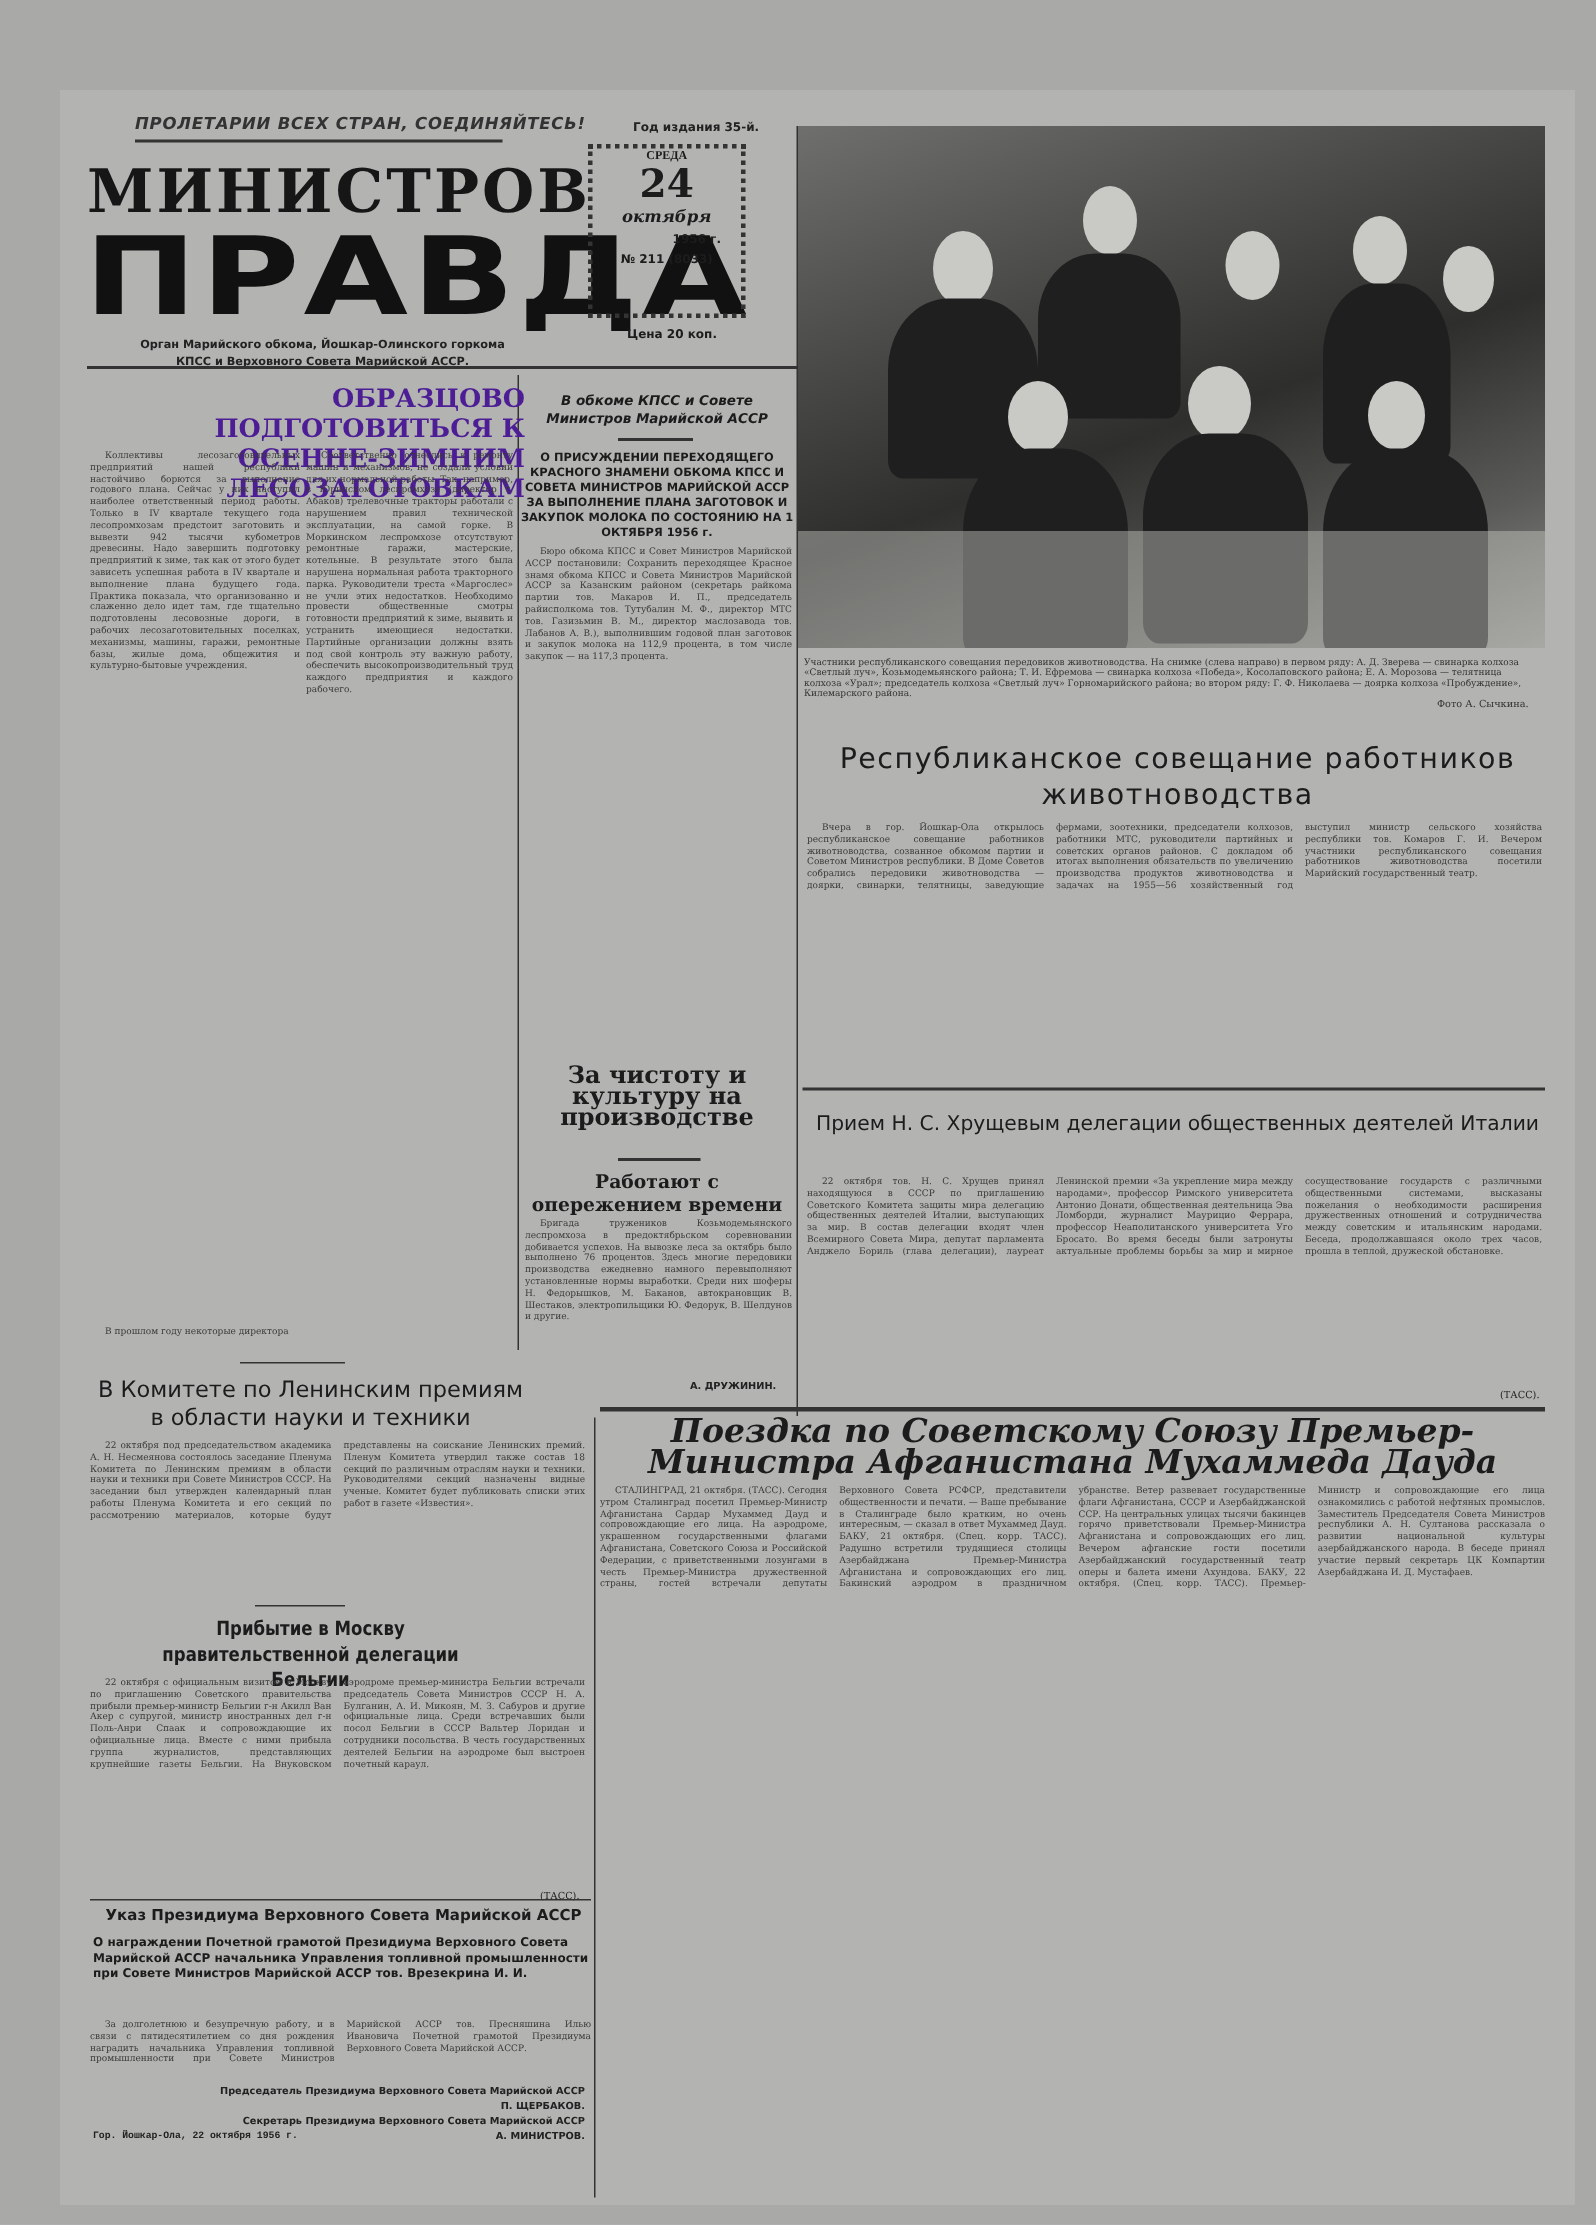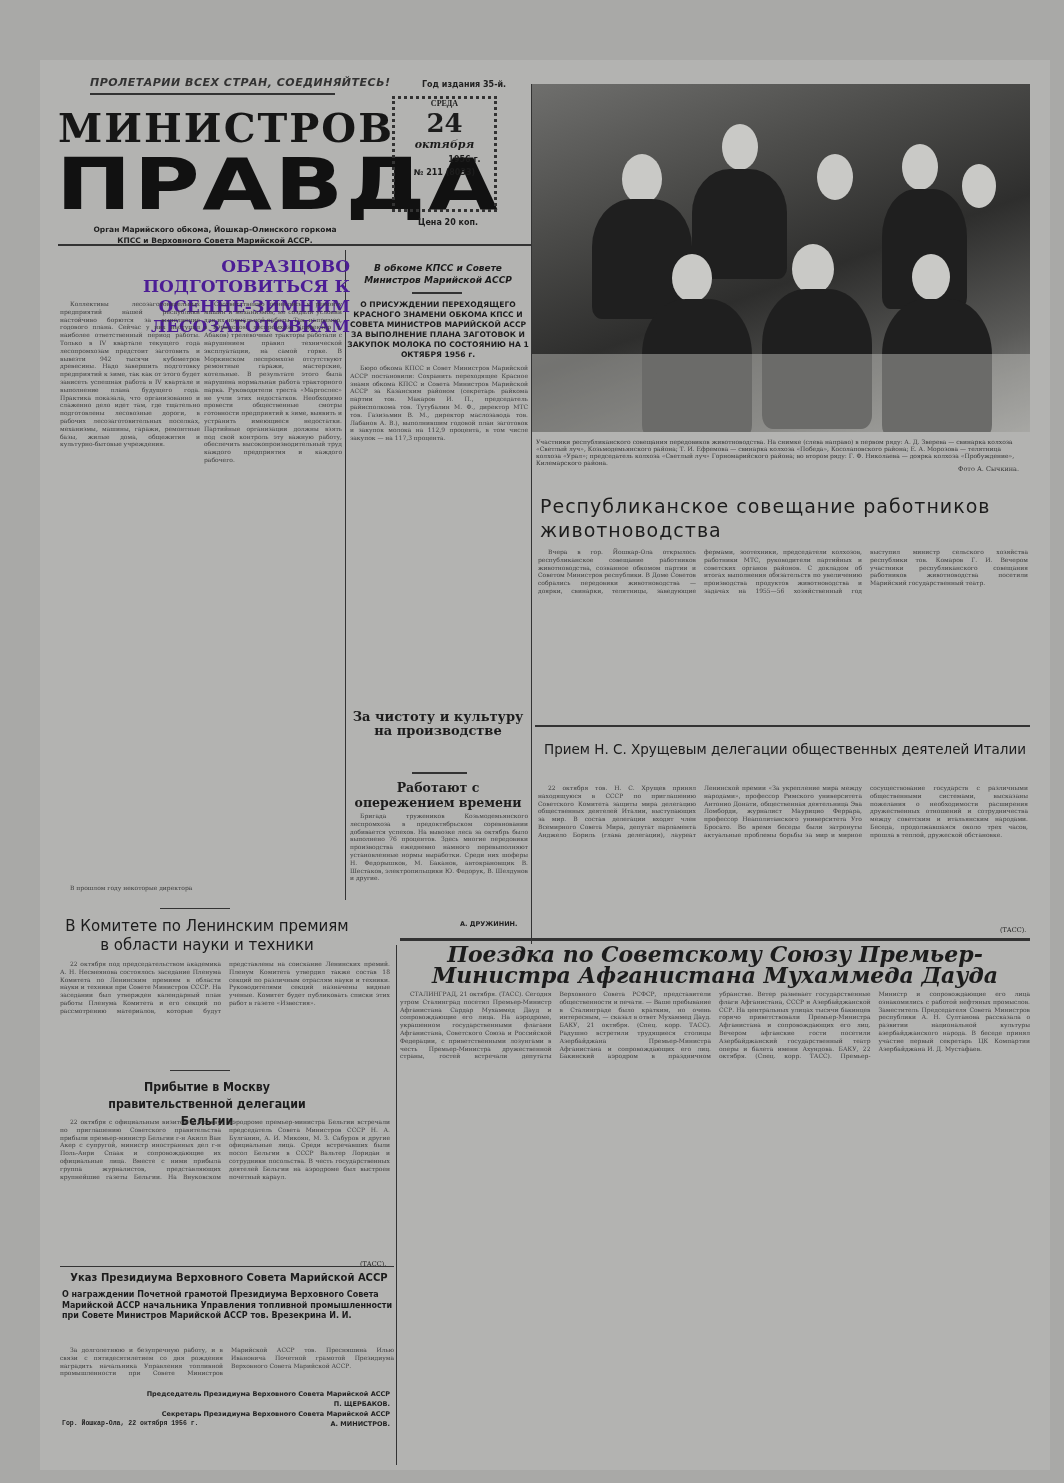--- a/index.html
+++ b/index.html
@@ -24,23 +24,23 @@
   .photo{left:532px;top:84px;width:498px;height:348px;background:linear-gradient(160deg,#6f6f6d 0%,#4b4b49 30%,#2e2e2d 55%,#5a5a58 80%,#8d8d8b 100%);overflow:hidden;}
   .photo .p{position:absolute;border-radius:50%;background:#c9c9c6;}
   .photo .b{position:absolute;background:#1f1f1f;border-radius:40% 40% 10% 10%;}
   .caption{left:536px;top:438px;width:490px;font-size:6px;line-height:7px;color:#333;}
   .credit{left:958px;top:465px;font-size:6.5px;color:#333;}
   .h-main{left:60px;top:256px;width:290px;text-align:right;font-family:"DejaVu Serif",serif;font-weight:bold;font-size:17px;line-height:20px;color:#4c1d95;}
   .col{position:absolute;font-size:6px;line-height:7.8px;color:#3a3a3a;text-align:justify;overflow:hidden;}
   .col p{margin:0 0 0 0;text-indent:10px;}
   .kicker{left:348px;top:262px;width:180px;text-align:center;font-style:italic;font-weight:bold;font-size:9px;line-height:12px;font-family:"DejaVu Sans",sans-serif;}
   .decree{left:346px;top:300px;width:184px;text-align:center;font-family:"DejaVu Sans",sans-serif;font-weight:bold;font-size:7.6px;line-height:10px;}
-  .h-clean{left:346px;top:710px;width:184px;text-align:center;font-weight:bold;font-size:13px;line-height:14px;}
+  .h-clean{left:346px;top:710px;width:184px;text-align:center;font-weight:bold;font-size:16px;line-height:14px;}
   .h-work{left:346px;top:780px;width:184px;text-align:center;font-weight:bold;font-size:12.5px;line-height:15px;}
-  .h-rep{left:540px;top:494px;width:490px;font-family:"DejaVu Sans",sans-serif;font-size:19px;line-height:24px;letter-spacing:1px;}
+  .h-rep{left:540px;top:494px;width:490px;text-align:center;font-family:"DejaVu Sans",sans-serif;font-size:19px;line-height:24px;letter-spacing:1px;}
   .h-khr{left:540px;top:740px;width:490px;text-align:center;font-family:"DejaVu Sans",sans-serif;font-size:13.5px;line-height:18px;}
   .h-len{left:62px;top:917px;width:290px;text-align:center;font-family:"DejaVu Sans",sans-serif;font-size:15px;line-height:19px;}
   .h-bel{left:62px;top:1078px;width:290px;text-align:center;font-family:"DejaVu Sans",sans-serif;font-weight:bold;font-size:13px;line-height:17px;transform:scaleX(0.85);}
   .h-afg{left:400px;top:944px;width:630px;text-align:center;font-style:italic;font-weight:bold;font-size:22px;line-height:21px;}
   .ukaz-t{left:62px;top:1272px;width:470px;text-align:center;font-family:"DejaVu Sans",sans-serif;font-weight:bold;font-size:10px;}
   .ukaz-h{left:62px;top:1290px;width:470px;font-family:"DejaVu Sans",sans-serif;font-weight:bold;font-size:8px;line-height:10.5px;}
   .sig{font-family:"DejaVu Sans",sans-serif;font-weight:bold;font-size:6.5px;color:#222;}
   .tass{font-size:6.5px;color:#222;}
 </style>
 </head>

